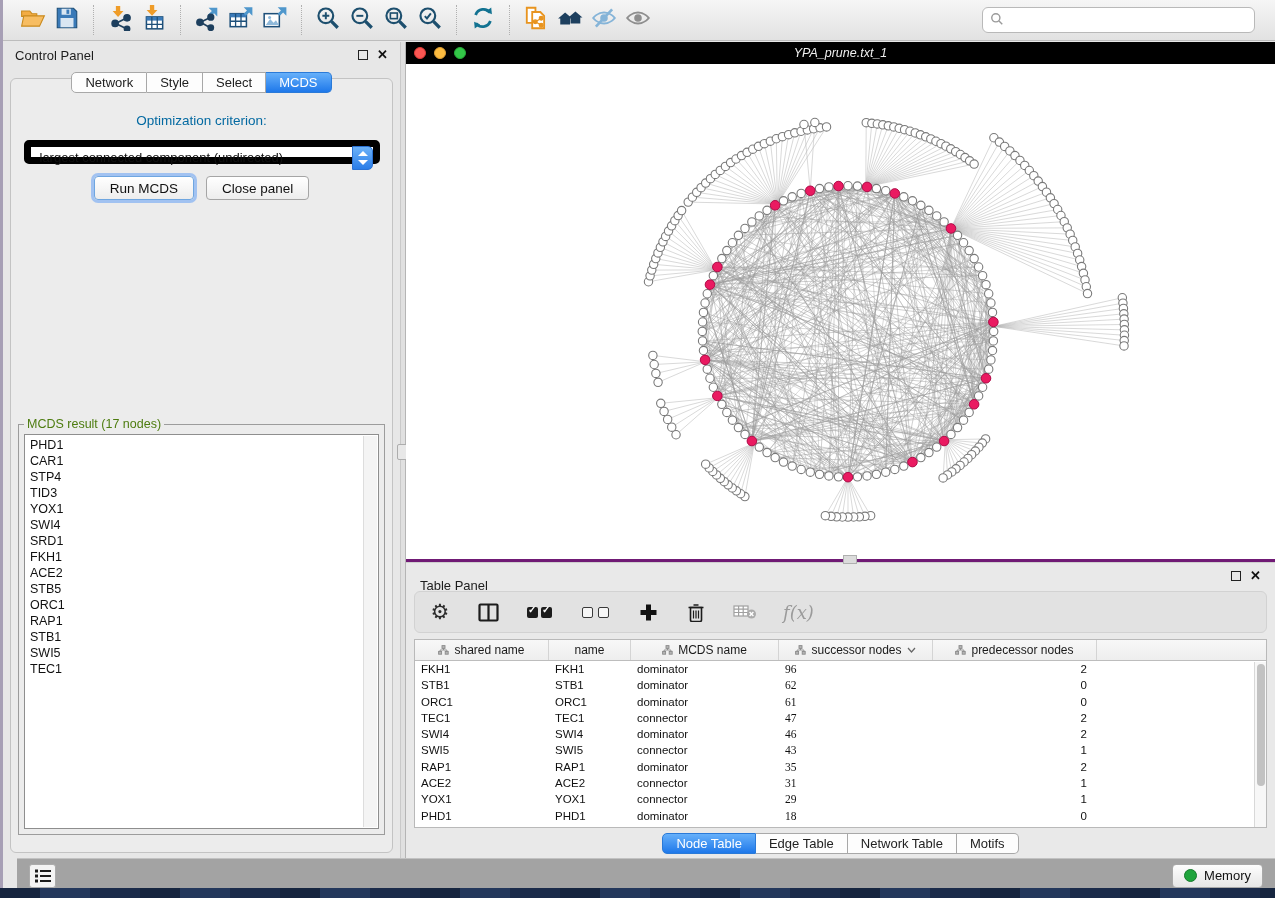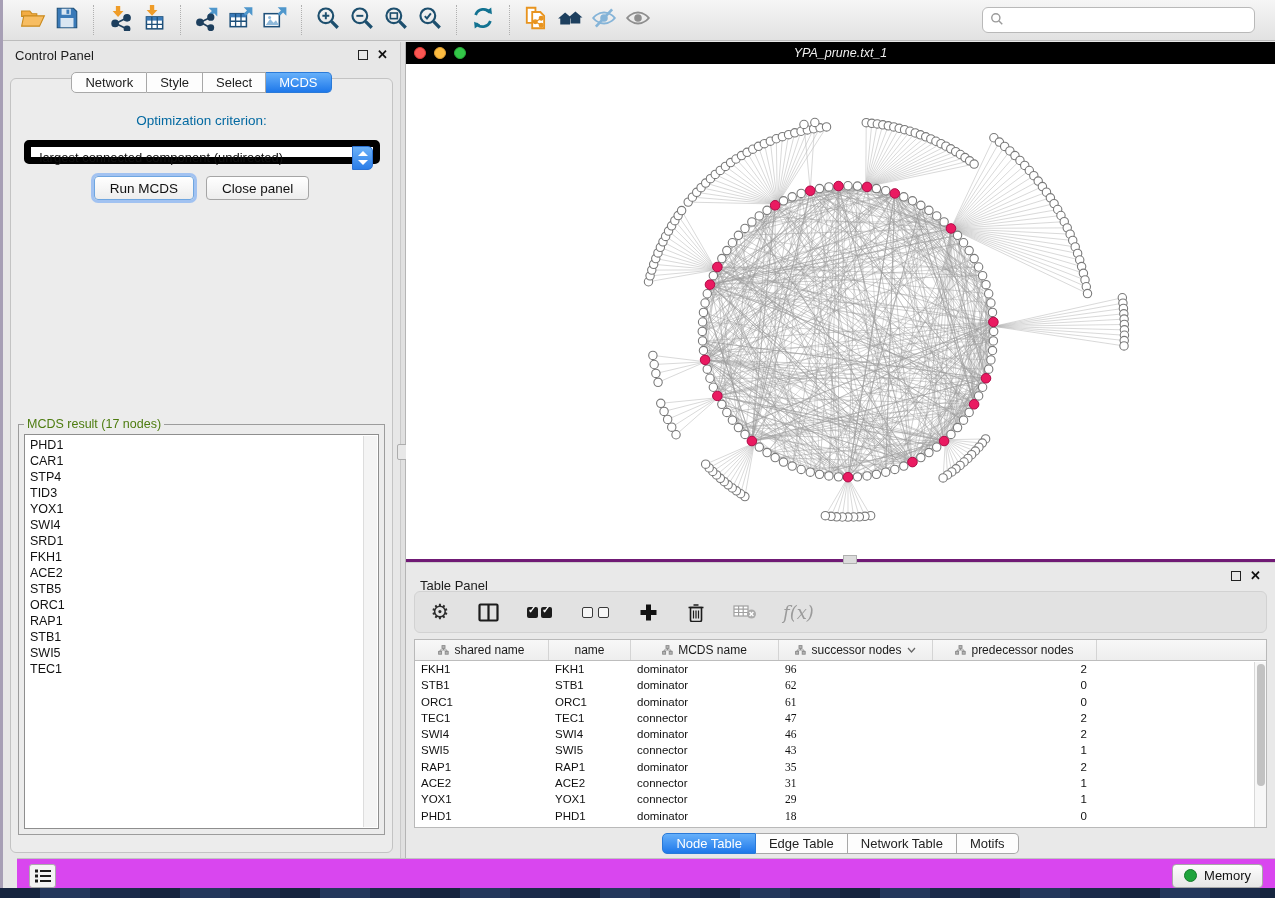--- a/index.html
+++ b/index.html
@@ -104,21 +104,21 @@
   .trow { display:grid; grid-template-columns:134px 82px 148px 154px 164px 1fr; height:16.3px; font-size:11.5px; color:#111; cursor:pointer; }
   .td { padding:1px 6px 0 6px; overflow:hidden; white-space:nowrap; }
   .td.num { text-align:left; padding-right:17px;font-family:Liberation Serif, serif; }
   .td.num2 { text-align:right; padding-right:10px; }
   .tscroll { position:absolute; top:22px; right:0; bottom:0; width:12px; background:#f7f7f7; border-left:1px solid #d8d8d8; }
   .tthumb { position:absolute; top:2px; left:1.5px; width:8px; height:122px; background:#c2c2c2; border-radius:5px; }
 
   .tp-tabs { position:absolute; left:0; right:0; bottom:4px; display:flex; justify-content:center; }
 
   
-  .status-bar { position:absolute; left:14px; right:0; bottom:0; height:34px; background:#d946ef;
+  .status-bar { position:absolute; left:14px; right:0; bottom:0; height:34px; background:#a3a3a3;
     border-top:1px solid #c2c2c2; display:flex; align-items:center; padding:0 12px; }
   .list-btn { width:27px; height:24px; background:#f4f4f4; border:1px solid #ababab; border-radius:3px;
     display:flex; align-items:center; justify-content:center; cursor:pointer; }
   .memory-btn { margin-left:auto; height:24px; padding:0 11px; display:flex; align-items:center; gap:7px;
     background:linear-gradient(#fdfdfd,#e6e6e6); border:1px solid #a8a8a8; border-radius:4px; cursor:pointer; }
   .memory-dot { width:13px; height:13px; border-radius:50%; background:#1fa43c; border:1px solid #157a2b; }
   .memory-label { font-size:13px; color:#111; }
 </style>
 </head>
 <body>

